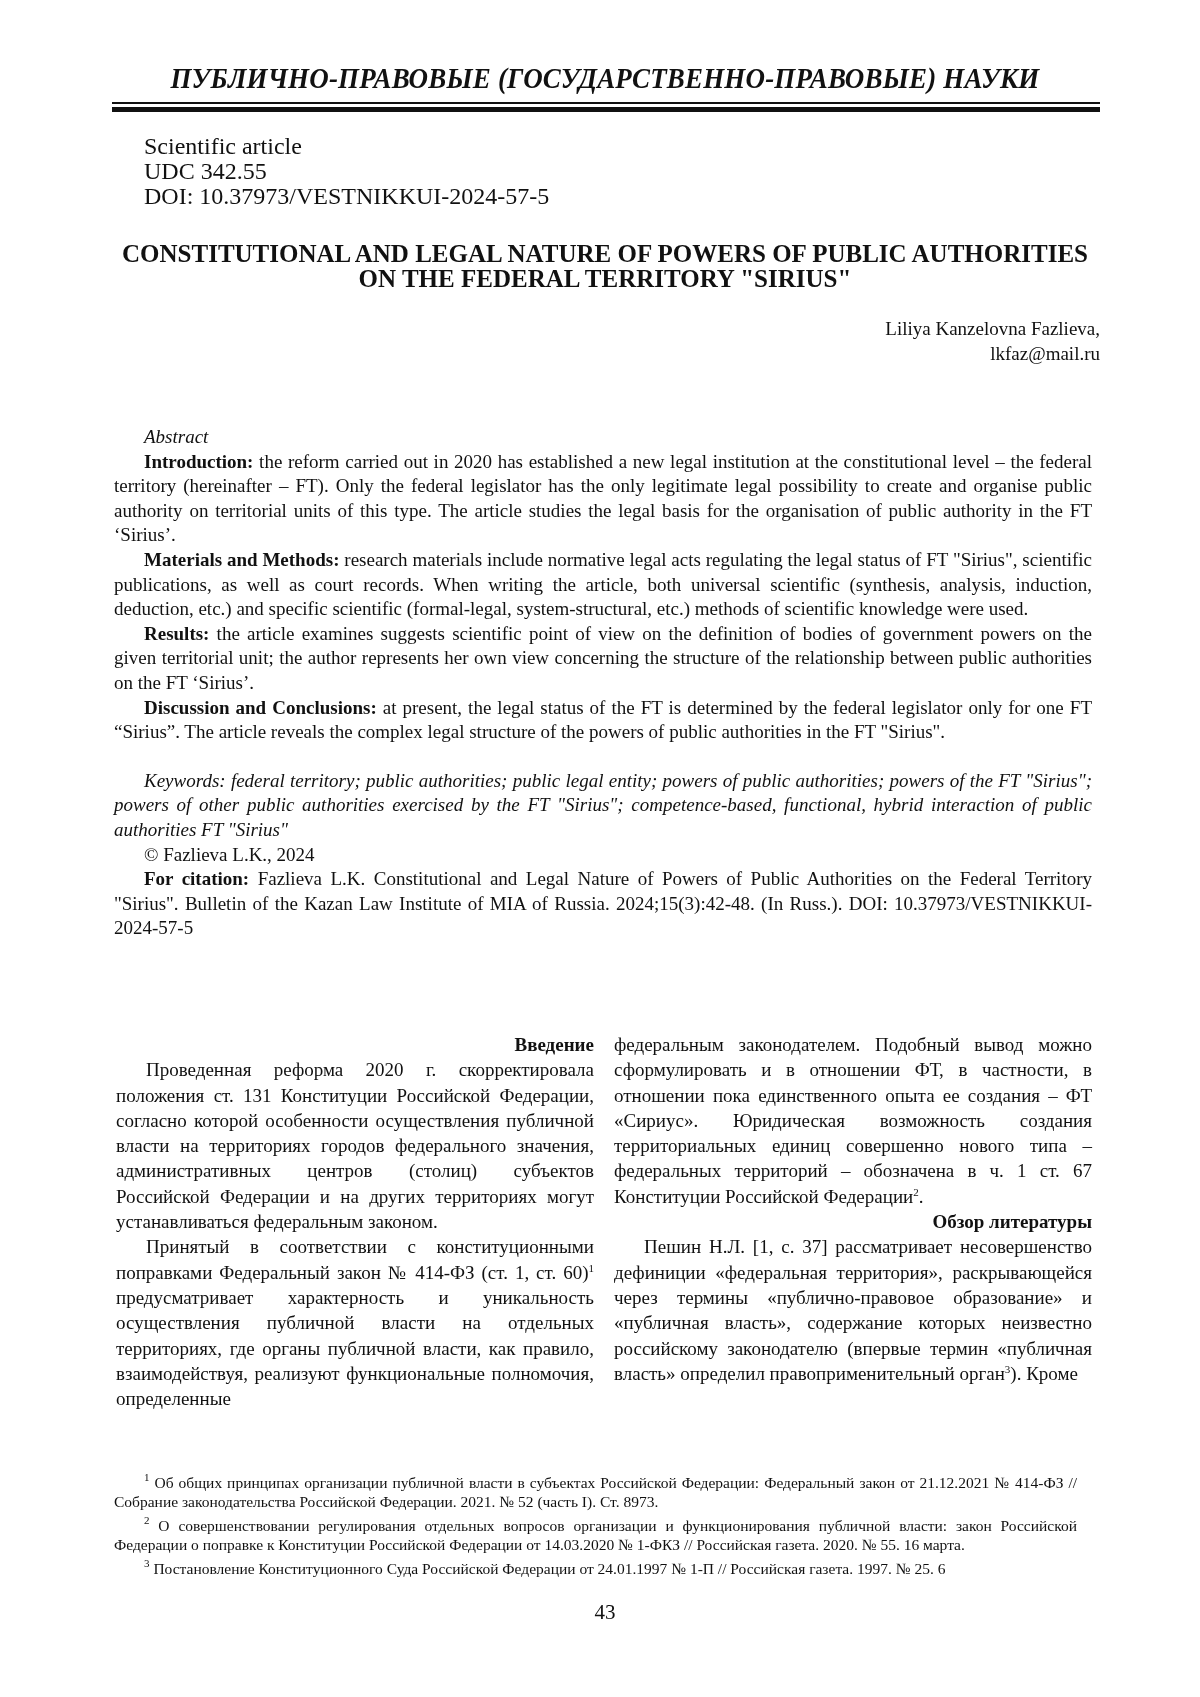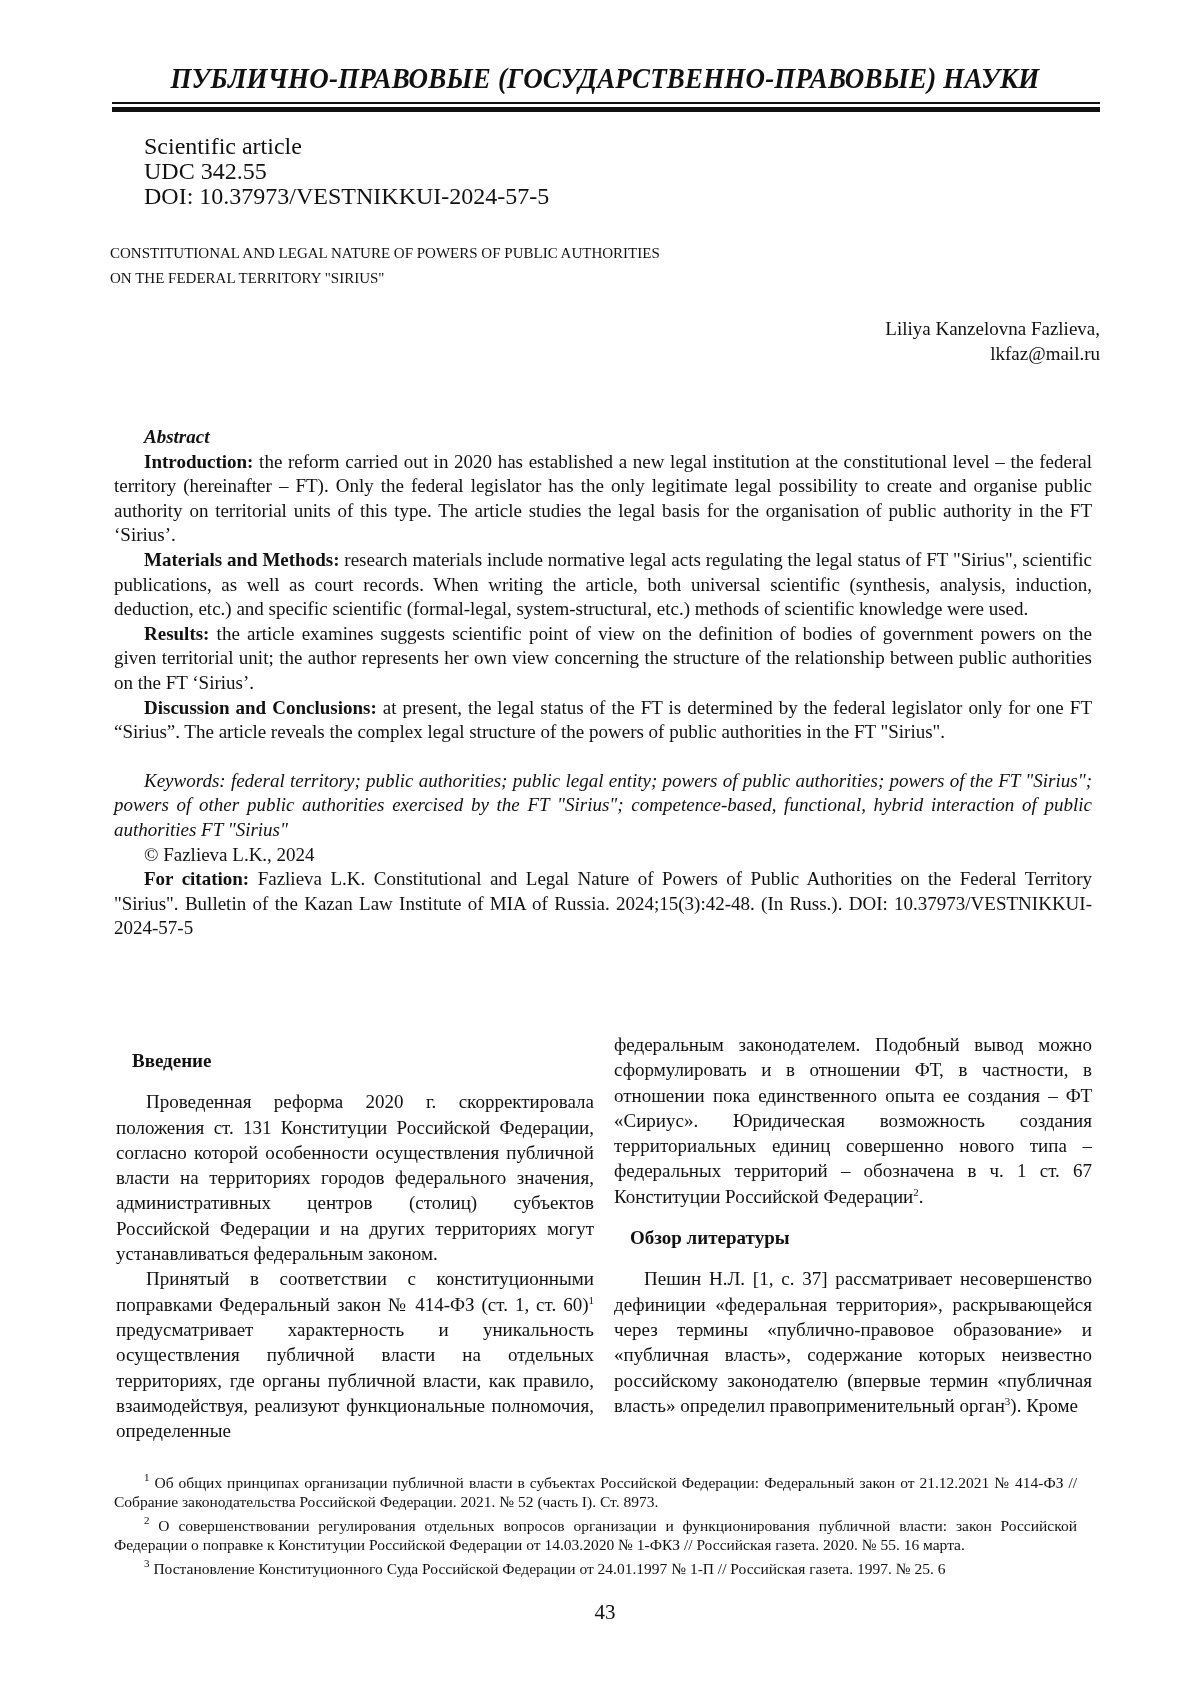--- a/index.html
+++ b/index.html
@@ -2,29 +2,29 @@
 <html><head>
 <meta charset="utf-8">
 <style>
   html, body { margin:0; padding:0; background:#fff; }
   body { width:1200px; height:1697px; position:relative; overflow:hidden; color:#111; font-family:"Liberation Serif", serif; }
   .abs { position:absolute; }
   .section-header { left:110px; top:62px; width:990px; text-align:center; font-family:"Liberation Serif", serif; font-weight:bold; font-style:italic; font-size:29px; letter-spacing:0.2px; transform:scaleX(0.93); transform-origin:center; white-space:nowrap; }
   .rule-thin { left:112px; top:102px; width:988px; height:2px; background:#111; }
   .rule-thick { left:112px; top:107px; width:988px; height:5px; background:#111; }
   .meta { left:144px; top:134px; font-size:24px; line-height:25px; }
-  .title { left:110px; top:241px; width:990px; text-align:left; font-weight:normal; font-size:15px; line-height:25px; }
+  .title { left:110px; top:241px; width:990px; text-align:center; font-weight:bold; font-size:25px; line-height:25px; }
   .author { left:110px; top:317px; width:990px; text-align:right; font-size:19px; line-height:24.5px; }
   .abstract { left:114px; top:425px; width:978px; font-size:19px; line-height:24.6px; text-align:justify; }
   .abstract p { margin:0; text-indent:30px; }
-  .abstract .label-it { font-style:italic; font-weight:bold; }
+  .abstract .label-it { font-style:italic; font-weight:normal; }
   .abstract .kw { font-style:italic;margin-top:24px; }
   .col { top:1032px; width:478px; font-size:19px; line-height:25.3px; text-align:justify; hyphens:manual; }
   .col p { margin:0; text-indent:30px; }
-  .col h3 { margin:16px; font-size:19px; font-weight:bold; text-align:left; line-height:25.3px; }
+  .col h3 { margin:0; font-size:19px; font-weight:bold; text-align:right; line-height:25.3px; }
   .col-left { left:116px; }
   .col-right { left:614px; }
   sup { font-size:11px; line-height:0; vertical-align:7px; }
   .footnotes { left:114px; top:1474px; width:978px; font-size:15.5px; line-height:18.5px; text-align:justify; }
   .footnotes p { margin:0 15px 6px 0; text-indent:30px; }
   .page-num { left:110px; top:1600px; width:990px; text-align:center; font-size:21px; }
 </style>
 </head>
 <body>
 

